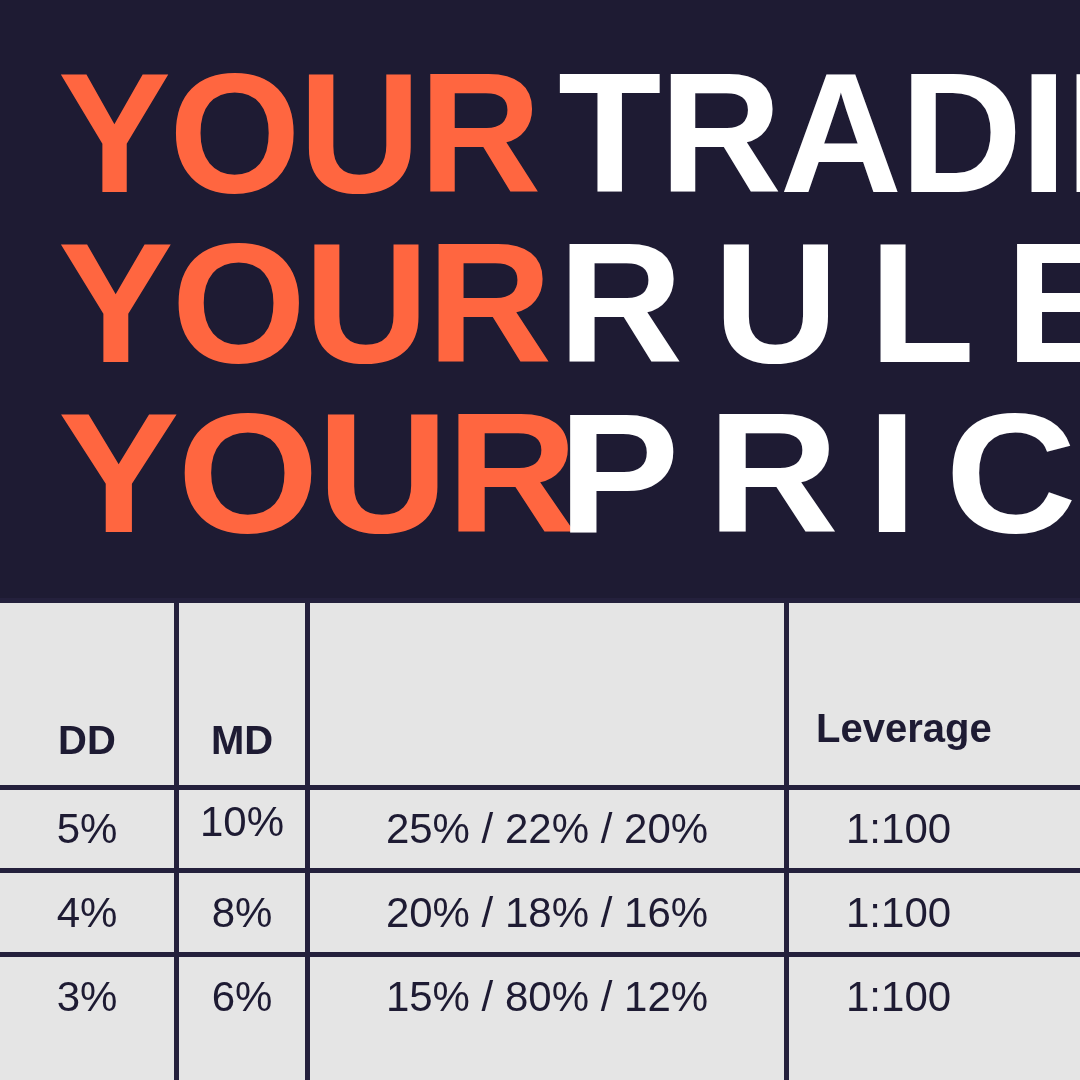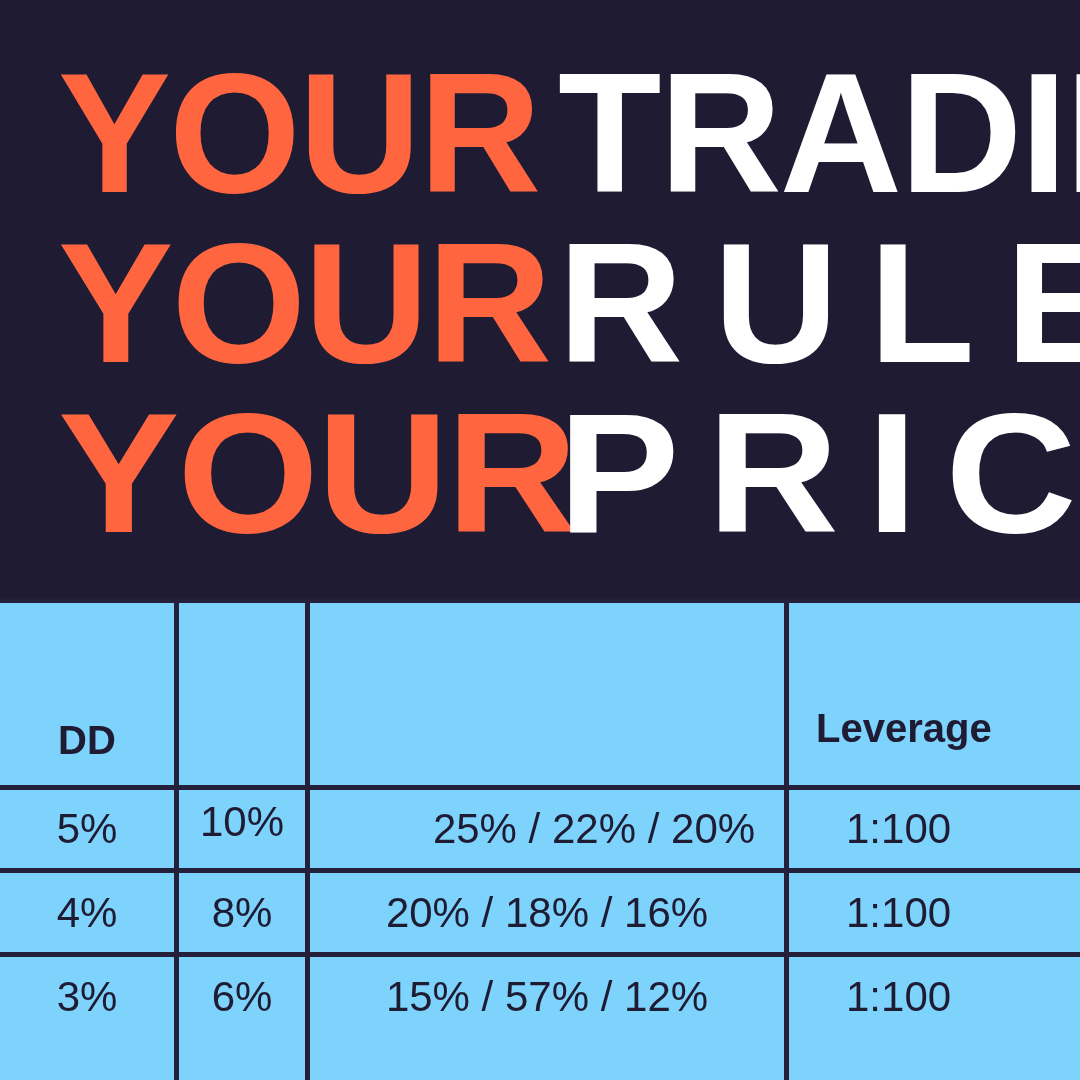--- a/index.html
+++ b/index.html
@@ -76,21 +76,21 @@
     transform: scaleX(0.615);
     letter-spacing: 26px;
     margin-left: 0.10em;
   }
 
   
   #table-area {
     position: absolute;
     left: 0; top: 598px;
     width: 1080px; height: 482px;
-    background: #7dd3fc;
+    background: #e5e5e5;
   }
   .hline {
     position: absolute;
     left: 0; width: 1080px;
     height: 5px;
     background: #24203c;
   }
   .vline {
     position: absolute;
     width: 5px;
@@ -143,39 +143,40 @@
     <div class="hline" style="top:187px;"></div>
     <div class="hline" style="top:270px;"></div>
     <div class="hline" style="top:354px;"></div>
 
     <div class="vline" style="left:174px; top:0px; height:482px;"></div>
     <div class="vline" style="left:305px; top:0px; height:482px;"></div>
     <div class="vline" style="left:784px; top:0px; height:482px;"></div>
 
     <div class="cell hdr" style="left:0px;   top:100px; width:174px; height:85px;">DD</div>
 
+    <div class="cell hdr" style="left:179px; top:100px; width:126px; height:85px;">MD</div>
 
 
     <div class="cell hdr" style="left:789px; top:88px; width:329px; height:85px; justify-content:flex-start; padding-left:27px; box-sizing:border-box;">Leverage</div>
 
     <div>
       <div class="cell val" style="left:0px;   top:192px; width:174px; height:78px;">5%</div>
       <div class="cell val" style="left:179px; top:192px; width:126px; height:63px;">10%</div>
-      <div class="cell val" style="left:310px; top:192px; width:474px; height:78px;padding-left:47px;">25% / 22% / 20%</div>
+      <div class="cell val" style="left:310px; top:192px; width:474px; height:78px;">25% / 22% / 20%</div>
       <div class="cell val" style="left:789px; top:192px; width:291px; height:78px; justify-content:flex-start; padding-left:57px; box-sizing:border-box;">1:100</div>
     </div>
 
     <div>
       <div class="cell val" style="left:0px;   top:275px; width:174px; height:79px;">4%</div>
       <div class="cell val" style="left:179px; top:275px; width:126px; height:79px;">8%</div>
       <div class="cell val" style="left:310px; top:275px; width:474px; height:79px;text-align:center;">20% / 18% / 16%</div>
       <div class="cell val" style="left:789px; top:275px; width:291px; height:79px; justify-content:flex-start; padding-left:57px; box-sizing:border-box;">1:100</div>
     </div>
 
     <div>
       <div class="cell val" style="left:0px;   top:359px; width:174px; height:79px;">3%</div>
       <div class="cell val" style="left:179px; top:359px; width:126px; height:79px;">6%</div>
-      <div class="cell val" style="left:310px; top:359px; width:474px; height:79px;">15% / 57% / 12%</div>
+      <div class="cell val" style="left:310px; top:359px; width:474px; height:79px;">15% / 80% / 12%</div>
       <div class="cell val" style="left:789px; top:359px; width:291px; height:79px; justify-content:flex-start; padding-left:57px; box-sizing:border-box;">1:100</div>
     </div>
 
   </div>
 </div>
 
 </body></html>

